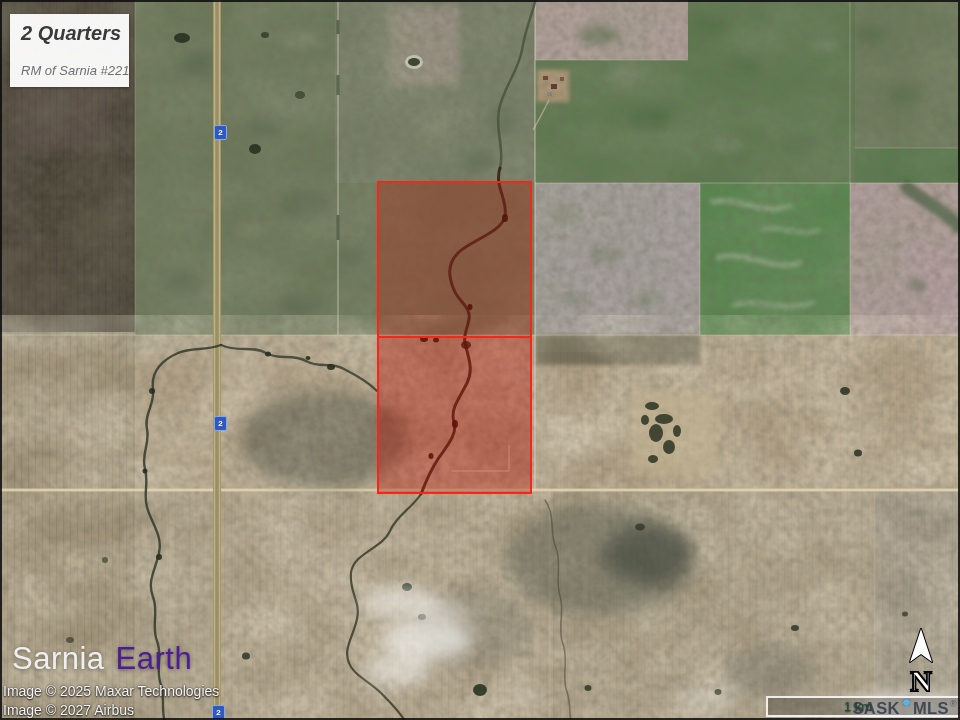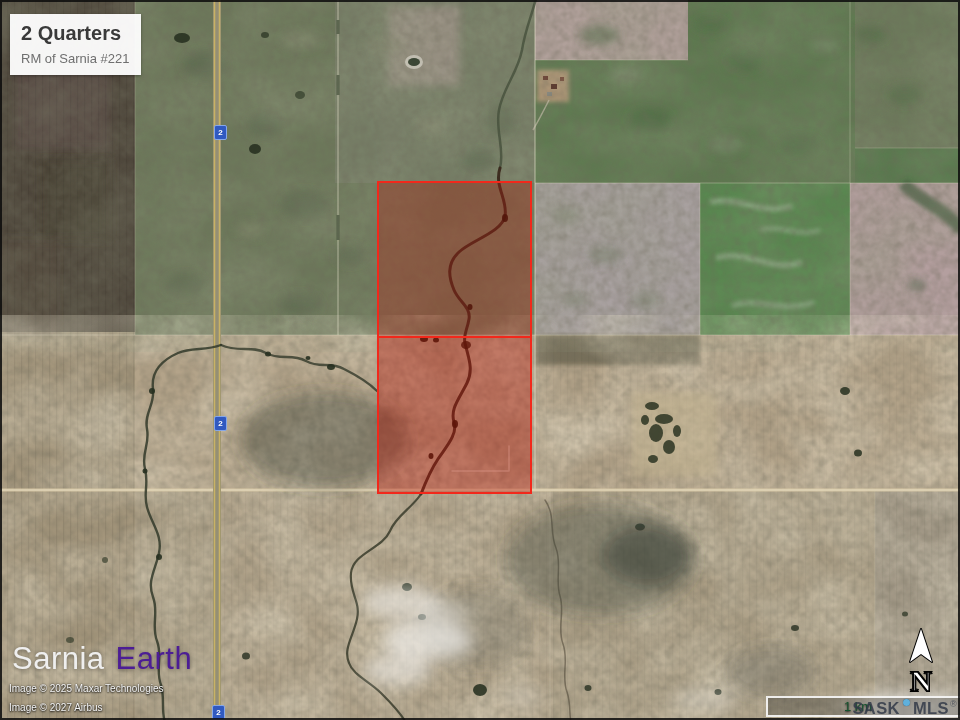--- a/index.html
+++ b/index.html
@@ -20,30 +20,30 @@
   
   .shield{position:absolute;width:11px;height:13px;background:#3059c0;border:1px solid #86a7e8;
     border-radius:2px;color:#fff;font-size:8px;font-weight:bold;display:flex;align-items:center;
     justify-content:center;z-index:22;line-height:1;}
   .shield.s1{left:214px;top:125px;}
   .shield.s2{left:214px;top:416px;}
   .shield.s3{left:212px;top:705px;}
 
   
   .label-box{position:absolute;left:10px;top:14px;background:rgba(255,255,255,.95);
-    padding:9px 12px 10px 11px;box-shadow:0 1px 3px rgba(0,0,0,.35);z-index:40;}
+    padding:9px 0 10px 11px;box-shadow:0 1px 3px rgba(0,0,0,.35);z-index:40;font-style:italic;}
   .label-box .title{font-size:20px;font-weight:bold;color:#3a3a3a;line-height:1.05;}
-  .label-box .subtitle{font-size:13px;color:#6f6f6f;margin-top:8px;line-height:1;}
+  .label-box .subtitle{font-size:13px;color:#6f6f6f;margin-top:20px;line-height:1;}
 
   
   .ge-logo{position:absolute;left:12px;top:641px;font-size:31px;color:#efefef;z-index:40;
     text-shadow:0 1px 4px rgba(0,0,0,.45);letter-spacing:.5px;white-space:nowrap;}
   .ge-logo .earth{margin-left:11px;color:#4c1d95;}
-  .credit{position:absolute;left:3px;font-size:10px;color:#f5f5f5;z-index:40;
-    text-shadow:0 1px 2px rgba(0,0,0,.9),0 0 2px rgba(0,0,0,.7);margin-left:6px;}
+  .credit{position:absolute;left:3px;font-size:14px;color:#f5f5f5;z-index:40;
+    text-shadow:0 1px 2px rgba(0,0,0,.9),0 0 2px rgba(0,0,0,.7);}
   .credit.c1{top:683px;} .credit.c2{top:702px;}
 
   
   .compass{position:absolute;left:898px;top:626px;width:46px;z-index:40;text-align:center;}
   .compass .north-label{display:block;margin-top:-4px;font-family:"Liberation Serif",serif;
     font-weight:bold;font-size:30px;color:#fff;line-height:1;
     -webkit-text-stroke:1.3px #000;
     text-shadow:1px 1px 0 #000,-1px 1px 0 #000,1px -1px 0 #000,-1px -1px 0 #000;}
 
   

